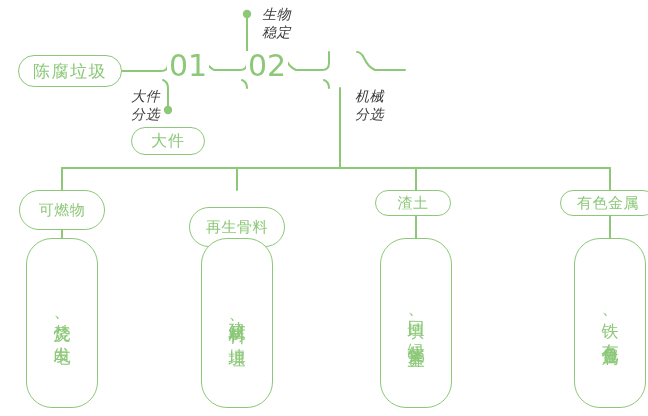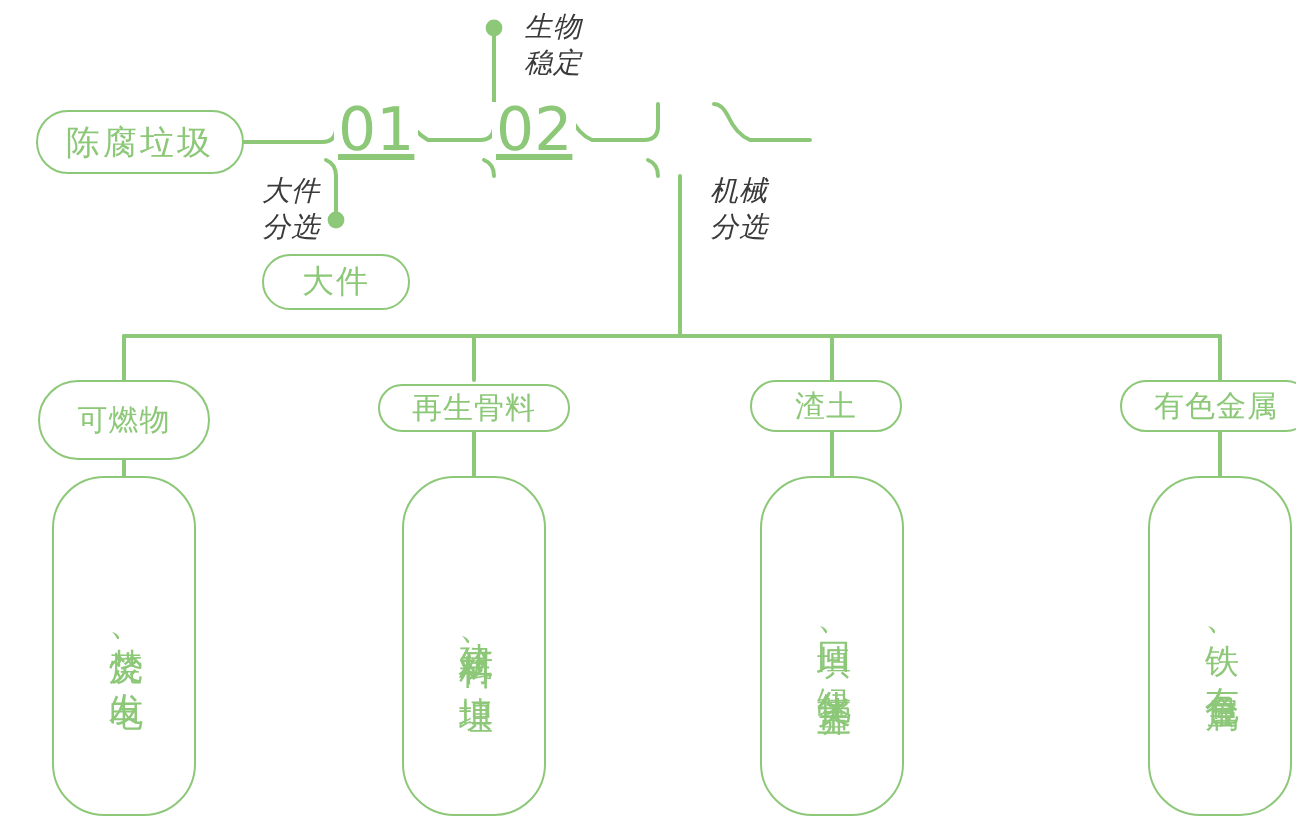--- a/index.html
+++ b/index.html
@@ -76,21 +76,20 @@
   
   .stepnum {
     position: absolute;
     color: #8CC878;
     font-size: 30px;
     font-family: "DejaVu Sans", "Liberation Sans", sans-serif;
     letter-spacing: 0px;
     line-height: 1;
     background: #ffffff;
     padding: 0 2px;
-    text-decoration: underline;
   }
 
   
   .note {
     position: absolute;
     color: #3A3A3A;
     font-size: 14px;
     line-height: 1.25;
     letter-spacing: 0.5px;
     white-space: nowrap;
@@ -168,21 +167,21 @@
     <div>分选</div>
   </div>
 
   <div class="pill small" style="left:131px; top:127px; width:74px; height:28px;">
     <span>大件</span>
   </div>
 
   <div class="pill cat" style="left:19px; top:190px; width:86px; height:40px;">
     <span>可燃物</span>
   </div>
-  <div class="pill cat" style="left:189px; top:192px; width:96px; height:24px;">
+  <div class="pill cat" style="left:189px; top:207px; width:96px; height:40px;">
     <span>再生骨料</span>
   </div>
   <div class="pill cat" style="left:375px; top:190px; width:76px; height:26px;">
     <span>渣土</span>
   </div>
   <div class="pill cat" style="left:560px; top:190px; width:96px; height:26px;">
     <span>有色金属</span>
   </div>
 
   <div class="vbox" style="left:26px; top:238px; width:72px; height:170px;">

